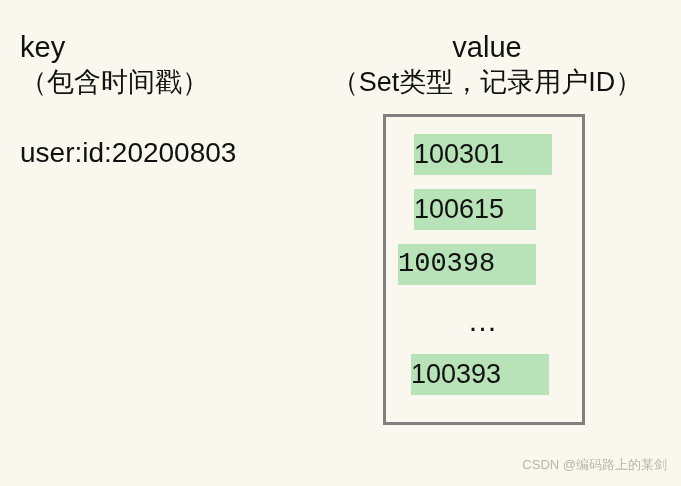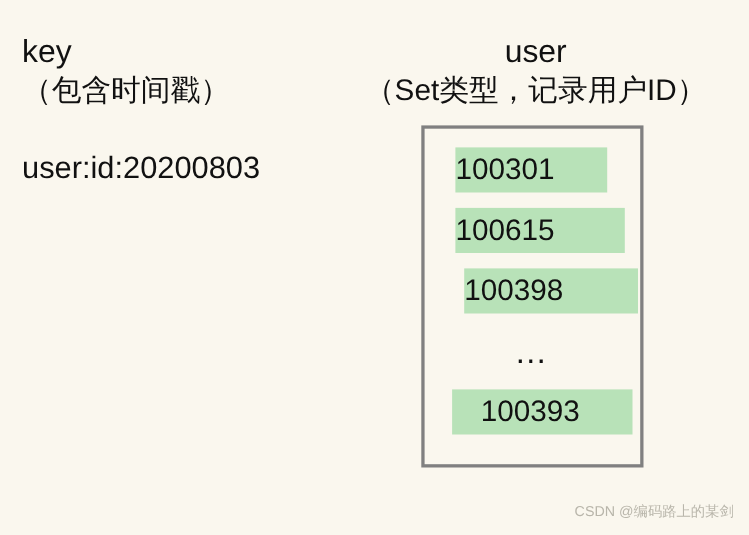--- a/index.html
+++ b/index.html
@@ -85,23 +85,23 @@
     position: absolute;
     background: #b8e2b8;
     color: #111111;
     font-size: 27px;
     line-height: 41px;
     height: 41px;
     text-align: left;
     white-space: nowrap;
   }
   .set-item.i0 { left: 28px; top: 17px;  width: 138px; }
-  .set-item.i1 { left: 28px; top: 72px;  width: 154px; }
-  .set-item.i2 { left: 36px; top: 127px; width: 158px; }
-  .set-item.i3 { left: 25px; top: 237px; width: 138px; padding-left: 26px; }
+  .set-item.i1 { left: 28px; top: 72px;  width: 122px; }
+  .set-item.i2 { left: 12px; top: 127px; width: 138px; font-family: Liberation Mono, monospace; }
+  .set-item.i3 { left: 25px; top: 237px; width: 138px; }
 
   .set-ellipsis {
     position: absolute;
     left: 0;
     top: 189px;
     width: 100%;
     text-align: center;
     font-size: 30px;
     line-height: 30px;
     letter-spacing: 3px;
@@ -126,21 +126,21 @@
 <div id="canvas">
 
   <div class="col-key">
     <div class="heading-main">key</div>
     <div class="heading-sub">（包含时间戳）</div>
   </div>
 
   <div class="key-value-text">user:id:20200803</div>
 
   <div class="col-value">
-    <div class="heading-main">user</div>
+    <div class="heading-main">value</div>
     <div class="heading-sub">（Set类型，记录用户ID）</div>
   </div>
 
   <div class="set-box">
     <div class="set-items">
       <div class="set-item i0">100301</div>
       <div class="set-item i1">100615</div>
       <div class="set-item i2">100398</div>
       <div class="set-ellipsis">…</div>
       <div class="set-item i3">100393</div>

